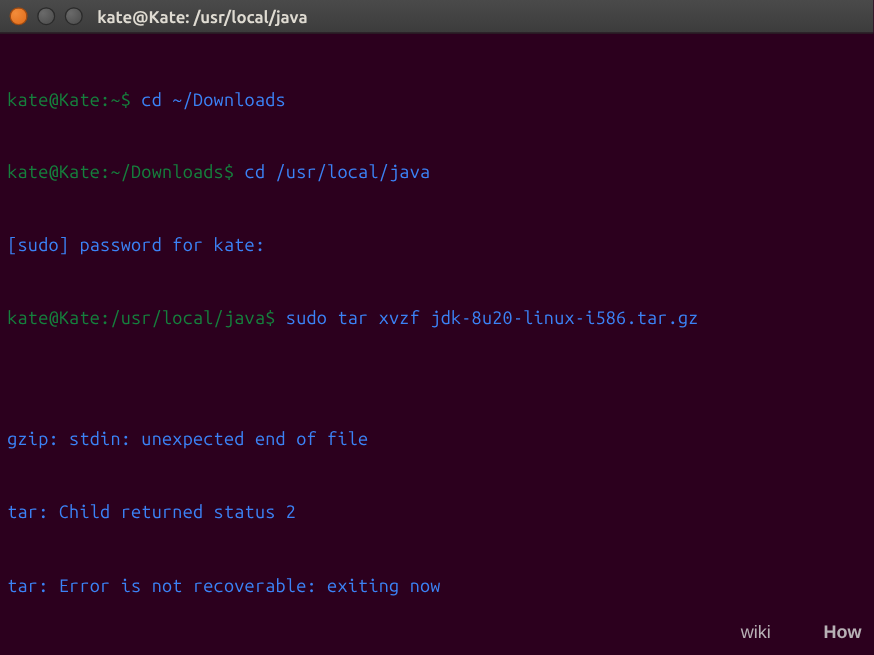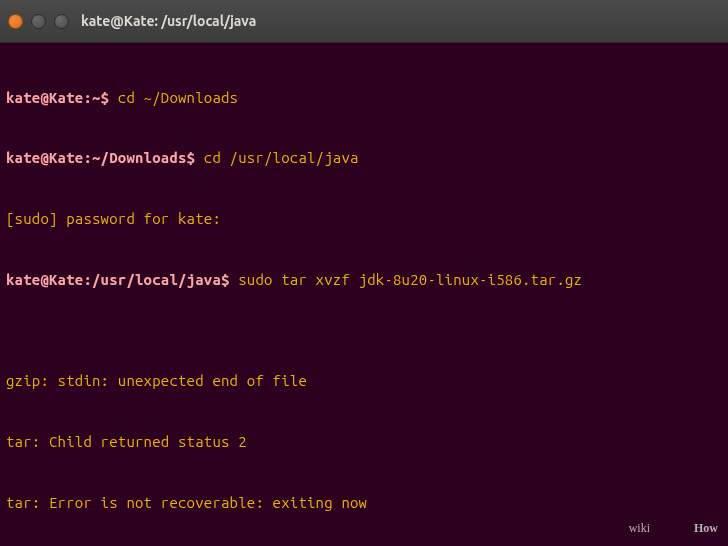--- a/index.html
+++ b/index.html
@@ -9,21 +9,21 @@
     }
     body {
       width: 728px;
       height: 546px;
       background: #2c001e;
       font-family: "Ubuntu Mono", "DejaVu Sans Mono", monospace;
       overflow: hidden;
       position: relative;
     }
     .titlebar {
-      height: 43px;
+      height: 28px;
       background: linear-gradient(to bottom, #4a4a4a, #3c3c3c);
       display: flex;
       align-items: center;
       padding: 0 8px;
       border-bottom: 1px solid #2a2a2a;
     }
     .window-controls {
       display: flex;
       gap: 8px;
       align-items: center;
@@ -63,33 +63,33 @@
       font-size: 15px;
       line-height: 1.35;
       color: #ffffff;
       white-space: pre;
       letter-spacing: 0.2px;
     }
     .line {
       display: block;
     }
     .prompt {
-      color: #fca5a5;
-      font-weight: bold;
+      color: #15803d;
+      font-weight: normal;
     }
     .cmd {
-      color: #eab308;
+      color: #3b82f6;
     }
     .watermark {
       position: absolute;
       bottom: 10px;
       right: 10px;
       color: #d0d0d0;
-      font-family: Liberation Serif, serif;
-      font-size: 12px;
+      font-family: Liberation Sans, sans-serif;
+      font-size: 15px;
       opacity: 0.85;
       display: flex;
       align-items: flex-end;
       gap: 4px;
     }
     .watermark-text {
       font-weight: normal;
     }
     .watermark-how {
       font-weight: bold;

